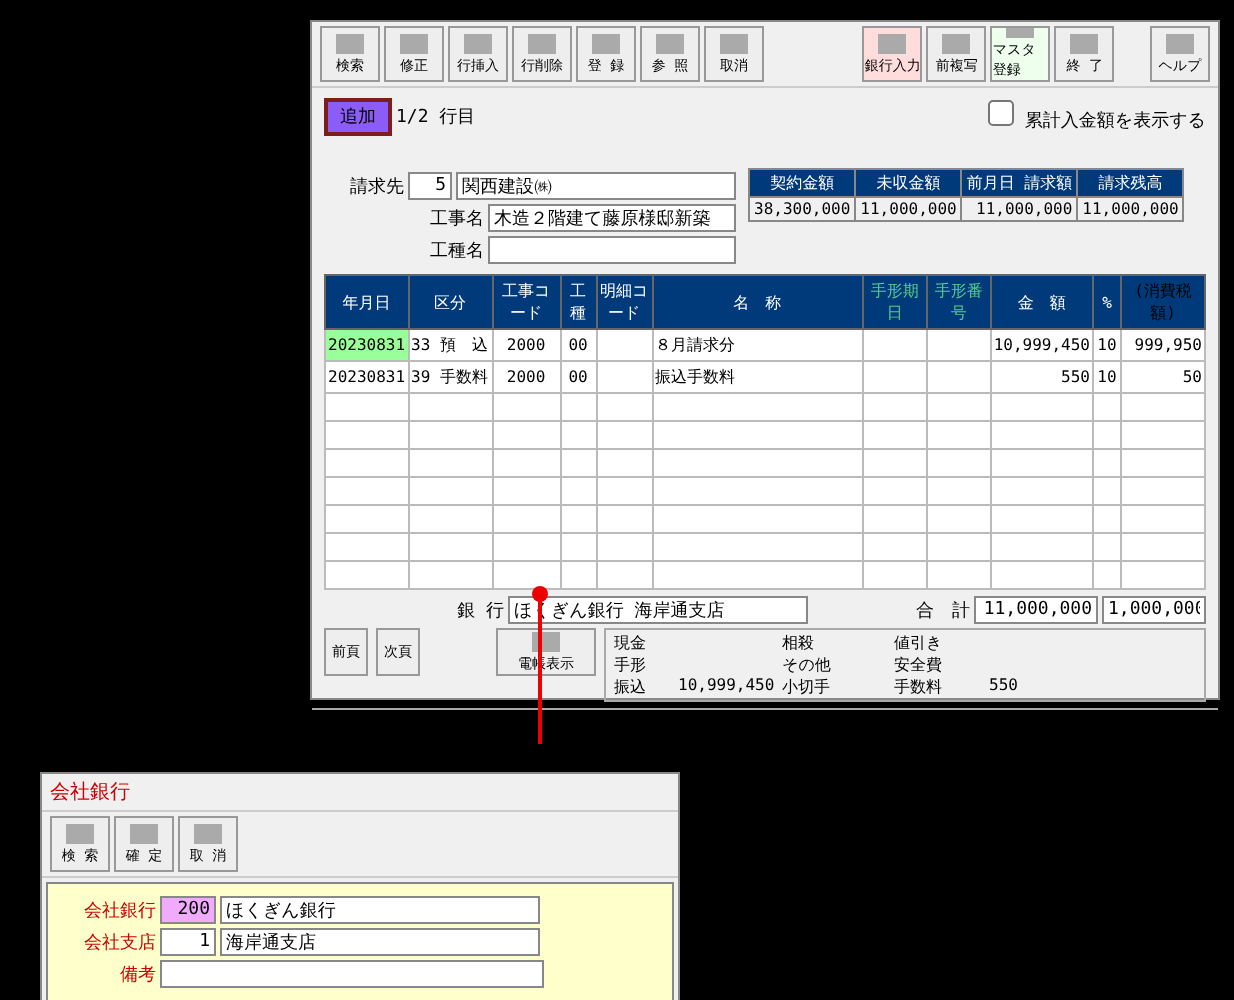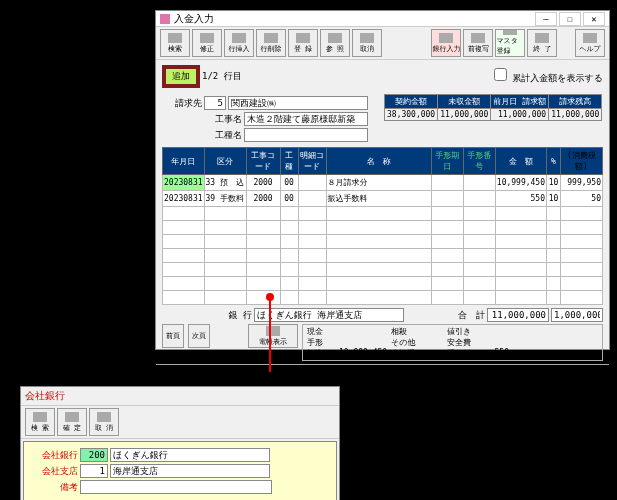--- a/index.html
+++ b/index.html
@@ -15,21 +15,21 @@
 .wbtn span { width: 22px; height: 14px; border: 1px solid #ccc; text-align: center; line-height: 12px; font-size: 9px; cursor: pointer; }
 
 .toolbar { display: flex; padding: 2px 4px; gap: 2px; border-bottom: 1px solid #ccc; background: #f0f0f0; }
 .tbtn { width: 30px; height: 28px; border: 1px solid #999; background: #eee; display: flex; flex-direction: column; align-items: center; justify-content: center; font-size: 7px; cursor: pointer; }
 .tbtn .ic { width: 14px; height: 10px; background: #aaa; margin-bottom: 1px; }
 .tbtn.red { background: #fdd; }
 .tbtn.grn { background: #efe; }
 .spacer { flex: 1; }
 
 .content { padding: 3px 6px; }
-.tag { background: #bef264; border: 4px solid #7f1d1d; padding: 1px 6px; font-size: 9px; display: inline-block; }
+.tag { background: #8b5cf6; border: 2px solid #7f1d1d; padding: 1px 6px; font-size: 9px; display: inline-block; }
 
 .row { display: flex; align-items: center; margin: 2px 0; gap: 2px; font-size: 9px; }
 .lbl { text-align: right; }
 .inp { border: 1px solid #888; background: #fff; height: 14px; padding: 0 2px; font-size: 9px; }
 
 .sumtbl { border-collapse: collapse; font-size: 8px; }
 .sumtbl th { background: #003a7a; color: #fff; border: 1px solid #888; padding: 1px 2px; font-weight: normal; }
 .sumtbl td { border: 1px solid #888; padding: 1px 2px; text-align: right; }
 
 .grid { border-collapse: collapse; width: 100%; font-size: 8px; }
@@ -38,35 +38,26 @@
 .grid .cy { color: #5c8; }
 .grid .hl { background: #9f9; }
 .r { text-align: right; } .c { text-align: center; }
 .tax { background: #e0e0e0; }
 
 .callout { position: absolute; width: 8px; height: 8px; background: #e00; border-radius: 50%; }
 .line { position: absolute; background: #e00; }
 
 .sub .body { background: #ffc; border: 1px solid #888; margin: 2px; padding: 4px; }
 .sub .row .lbl { width: 50px; color: #c00; }
-.sub .y { background: #86efac; }
+.sub .y { background: #f0abfc; }
 </style>
 </head>
 <body>
 
 <div class="win main">
-  <div class="title">
-    <span class="icon"></span>
-    <span>入金入力</span>
-    <span class="wbtn">
-      <span>—</span>
-      <span>☐</span>
-      <span>✕</span>
-    </span>
-  </div>
 
   <div class="toolbar">
     <div class="tbtn">
         <div class="ic"></div>
         <span>検索</span>
       </div>
     <div class="tbtn">
         <div class="ic"></div>
         <span>修正</span>
       </div>
@@ -114,21 +105,21 @@
       </div>
   </div>
 
   <div class="content">
     <div class="row">
       <span class="tag">追加</span>
       <span style="flex:1;text-align:left">1/2 行目</span>
       <label><input type="checkbox" style=""> <span>累計入金額を表示する</span></label>
     </div>
 
-    <div style="display:flex;gap:16px;align-items:flex-start;margin-top:6px">
+    <div style="display:flex;gap:6px;align-items:flex-start;margin-top:16px">
       <div>
         <div class="row">
           <span class="lbl" style="width:40px">請求先</span>
           <input class="inp" style="width: 22px; text-align: right;" value="5">
           <input class="inp" style="width: 140px;" value="関西建設㈱">
         </div>
         <div class="row">
           <span class="lbl" style="width:80px">工事名</span>
           <input class="inp" style="width: 124px;" value="木造２階建て藤原様邸新築">
         </div>

